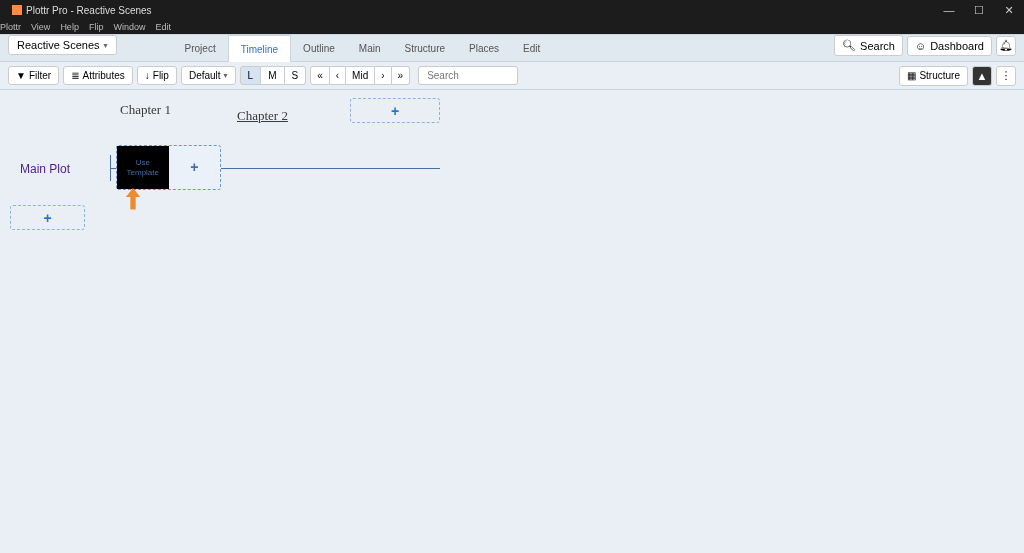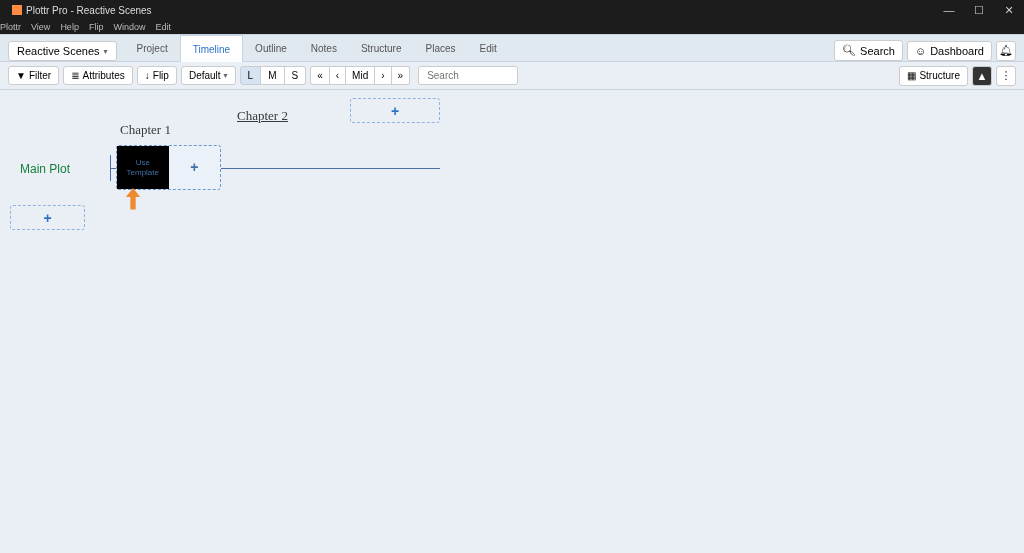--- a/index.html
+++ b/index.html
@@ -9,21 +9,21 @@
   .titlebar { height: 20px; background: #1c1c1c; color: #ddd; display: flex; align-items: center; font-size: 10px; padding: 0 12px; position: relative; }
   .titlebar .logo { width: 10px; height: 10px; background: #ff8c42; margin-right: 4px; }
   .winctrls { position: absolute; right: 0; top: 0; display: flex; height: 100%; }
   .winbtn { width: 30px; display: flex; align-items: center; justify-content: center; color: #ccc; cursor: pointer; font-size: 11px; }
 
   
   .menubar { height: 14px; background: #1c1c1c; color: #bbb; display: flex; align-items: center; font-size: 9px; padding-left: 0; gap: 10px; }
   .menubar span { cursor: pointer; }
 
   
-  .mainnav { height: 28px; background: #e0e8f0; border-top: 1px solid #c8d4e2; border-bottom: 1px solid #c8d4e2; display: flex; align-items: flex-end; padding: 0 8px; }
+  .mainnav { height: 28px; background: #e0e8f0; border-top: 1px solid #c8d4e2; border-bottom: 1px solid #c8d4e2; display: flex; align-items: flex-start; padding: 0 8px; gap: 48px; }
   .file-dd { background: #fff; border: 1px solid #ccc; border-radius: 3px; padding: 3px 8px; font-size: 11px; cursor: pointer; display: flex; align-items: center; gap: 4px; }
   .file-dd::after { content: "▾"; font-size: 8px; color: #666; }
   .tabs { display: flex; margin-left: 8px; height: 100%; }
   .tab { padding: 0 12px; font-size: 10px; color: #555; display: flex; align-items: center; cursor: pointer; }
   .tab.active { background: #fff; color: #2e73c9; border-top: 1px solid #c8d4e2; border-left: 1px solid #c8d4e2; border-right: 1px solid #c8d4e2; margin-bottom: -1px; }
   .nav-right { margin-left: auto; display: flex; gap: 4px; align-items: center; }
   .navbtn { background: #fff; border: 1px solid #ccc; border-radius: 3px; padding: 3px 7px; font-size: 11px; cursor: pointer; display: flex; align-items: center; gap: 4px; }
   .iconbox { width: 20px; height: 20px; background: #fff; border: 1px solid #ccc; border-radius: 3px; display: flex; align-items: center; justify-content: center; cursor: pointer; font-size: 11px; }
 
   
@@ -39,24 +39,24 @@
   .pager .pg { background: #fff; border: 1px solid #ccc; padding: 3px 6px; font-size: 10px; cursor: pointer; }
   .pager .pg:first-child { border-radius: 3px 0 0 3px; }
   .pager .pg:last-child { border-radius: 0 3px 3px 0; }
   .pager .pg + .pg { border-left: none; }
   .search-input { background: #fff; border: 1px solid #ccc; border-radius: 3px; padding: 3px 8px; font-size: 10px; width: 100px; margin-left: 4px; }
   .tb-right { margin-left: auto; display: flex; gap: 4px; }
 
   
   .canvas { position: relative; width: 100%; height: calc(100% - 90px); }
   .chapter-header { position: absolute; font-size: 13px; color: #3a3a3a; font-family: Georgia, serif; cursor: pointer; }
-  .ch1 { left: 120px; top: 32px; }
+  .ch1 { left: 120px; top: 12px; }
   .ch2 { left: 237px; top: 18px; text-decoration: underline; }
   .add-chapter { position: absolute; left: 350px; top: 8px; width: 90px; height: 25px; border: 1px dashed #8fb3de; border-radius: 3px; display: flex; align-items: center; justify-content: center; color: #2e73c9; font-size: 14px; cursor: pointer; font-weight: bold; }
-  .plot-label { position: absolute; left: 20px; top: 72px; font-size: 12px; color: #15803d; cursor: pointer; }
+  .plot-label { position: absolute; left: 20px; top: 72px; font-size: 12px; color: #4c1d95; cursor: pointer; }
   .plot-line { position: absolute; left: 110px; top: 78px; width: 330px; height: 1px; background: #4a6fa5; }
   .plot-line-start { position: absolute; left: 110px; top: 65px; width: 1px; height: 26px; background: #4a6fa5; }
   .card-box { position: absolute; left: 116px; top: 55px; width: 105px; height: 45px; border: 1px dashed #6b99cf; border-radius: 3px; background: #eaf1f9; display: flex; }
   .card-half { flex: 1; display: flex; align-items: center; justify-content: center; font-size: 9px; color: #416fa6; text-align: center; cursor: pointer; line-height: 1.2; }
   .card-half.template { background: #000000; font-size: 8px; }
   .card-half.plus { font-size: 14px; font-weight: bold; }
   .add-plot { position: absolute; left: 10px; top: 115px; width: 75px; height: 25px; border: 1px dashed #8fb3de; border-radius: 3px; display: flex; align-items: center; justify-content: center; color: #2e73c9; font-size: 14px; font-weight: bold; cursor: pointer; }
   .arrow-tip { position: absolute; left: 124px; top: 98px; width: 18px; height: 25px; }
   .arrow-svg { width: 100%; height: 100%; }
 
@@ -85,21 +85,21 @@
 </div>
 
 <div class="mainnav">
   <div class="file-dd">
     <span>Reactive Scenes</span>
   </div>
   <div class="tabs">
     <div class="tab">Project</div>
     <div class="tab active">Timeline</div>
     <div class="tab">Outline</div>
-    <div class="tab">Notes</div>
+    <div class="tab">Main</div>
     <div class="tab">Structure</div>
     <div class="tab">Places</div>
     <div class="tab">Edit</div>
   </div>
   <div class="nav-right">
     <div class="navbtn">
       <span>🔍︎</span>
       <span>Search</span>
     </div>
     <div class="navbtn">

